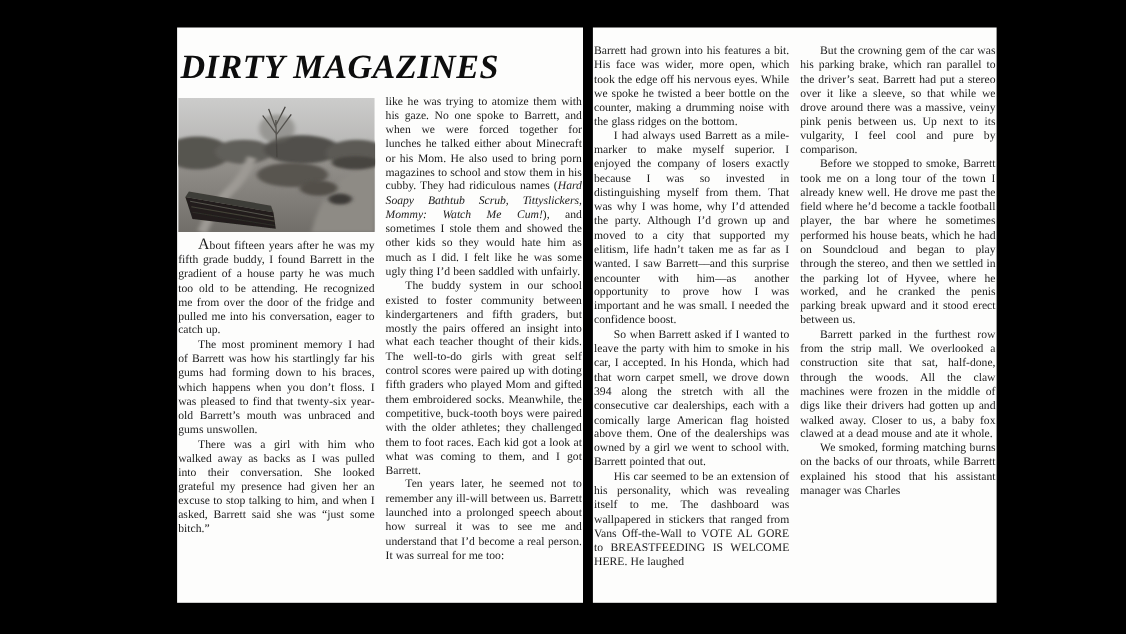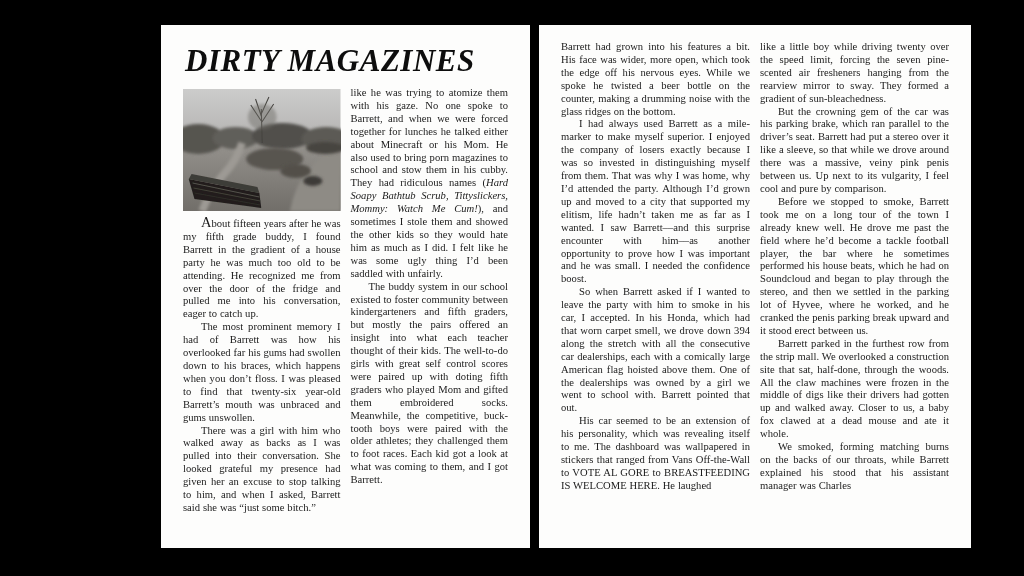--- a/index.html
+++ b/index.html
@@ -10,22 +10,22 @@
     font-family: "Liberation Serif", serif;
   }
   .spread { position: relative; width: 1024px; height: 576px; }
   .page {
     position: absolute; top: 25px; height: 523px;
     background: #fdfdfc;
     overflow: hidden;
     box-sizing: border-box;
   }
   .page-left  { left: 161px; width: 369px; }
-  .page-right { left: 539px; width: 432px; }
-  .page-inner { padding: 10px 22px; box-sizing: border-box; height: 100%; }
+  .page-right { left: 539px; width: 367px; }
+  .page-inner { padding: 10px 1px; box-sizing: border-box; height: 100%; }
   .title {
     font-size: 31px;
     font-weight: bold;
     font-style: italic;
     color: #0d0d0d;
     letter-spacing: 0.5px;
     margin: 8px 0 8px 2px;
     white-space: nowrap;
   }
   .cols { display: flex; gap: 10px; }
@@ -97,48 +97,48 @@
             <g filter="url(#soft2)">
               <polygon points="6,90 80,104 82,119 12,110" fill="#201e1b"></polygon>
               <polygon points="6,90 80,104 78,98 9,85" fill="#3e3c37"></polygon>
               <line x1="10" y1="94" x2="80" y2="108" stroke="#57544e" stroke-width="1"></line>
               <line x1="11" y1="99" x2="81" y2="112" stroke="#454239" stroke-width="1"></line>
               <line x1="12" y1="104" x2="81" y2="116" stroke="#302e2a" stroke-width="1"></line>
             </g>
           </svg>
           <div>
               <p class="para"><span class="dropcap">A</span><span>bout fifteen years after he was my fifth grade buddy, I found Barrett in the gradient of a house party he was much too old to be attending. He recognized me from over the door of the fridge and pulled me into his conversation, eager to catch up.</span></p>
-              <p class="para"><span>The most prominent memory I had of Barrett was how his overlooked far his gums had swollen down to his braces, which happens when you don’t floss. I was pleased to find that twenty-six year-old Barrett’s mouth was unbraced and gums unswollen.</span></p>
+              <p class="para"><span>The most prominent memory I had of Barrett was how his startlingly far his gums had forming down to his braces, which happens when you don’t floss. I was pleased to find that twenty-six year-old Barrett’s mouth was unbraced and gums unswollen.</span></p>
               <p class="para"><span>There was a girl with him who walked away as backs as I was pulled into their conversation. She looked grateful my presence had given her an excuse to stop talking to him, and when I asked, Barrett said she was “just some bitch.”</span></p>
             </div>
         </div>
         <div class="col">
           <div>
               <p class="para cont"><span>like he was trying to atomize them with his gaze. No one spoke to Barrett, and when we were forced together for lunches he talked either about Minecraft or his Mom. He also used to bring porn magazines to school and stow them in his cubby. They had ridiculous names (</span><span class="em">Hard Soapy Bathtub Scrub, Tittyslickers, Mommy: Watch Me Cum!</span><span>), and sometimes I stole them and showed the other kids so they would hate him as much as I did. I felt like he was some ugly thing I’d been saddled with unfairly.</span></p>
               <p class="para"><span>The buddy system in our school existed to foster community between kindergarteners and fifth graders, but mostly the pairs offered an insight into what each teacher thought of their kids. The well-to-do girls with great self control scores were paired up with doting fifth graders who played Mom and gifted them embroidered socks. Meanwhile, the competitive, buck-tooth boys were paired with the older athletes; they challenged them to foot races. Each kid got a look at what was coming to them, and I got Barrett.</span></p>
+              <p class="para"><span>Ten years later, he seemed not to remember any ill-will between us. Barrett launched into a prolonged speech about how surreal it was to see me and understand that I’d become a real person. It was surreal for me too:</span></p>
             </div>
         </div>
       </div>
     </div>
   </div>
 
   <div class="page page-right">
     <div class="page-inner" style="padding-top:16px;">
       <div class="cols">
         <div class="col">
           <div>
               <p class="para cont"><span>Barrett had grown into his features a bit. His face was wider, more open, which took the edge off his nervous eyes. While we spoke he twisted a beer bottle on the counter, making a drumming noise with the glass ridges on the bottom.</span></p>
               <p class="para"><span>I had always used Barrett as a mile-marker to make myself superior. I enjoyed the company of losers exactly because I was so invested in distinguishing myself from them. That was why I was home, why I’d attended the party. Although I’d grown up and moved to a city that supported my elitism, life hadn’t taken me as far as I wanted. I saw Barrett––and this surprise encounter with him––as another opportunity to prove how I was important and he was small. I needed the confidence boost.</span></p>
               <p class="para"><span>So when Barrett asked if I wanted to leave the party with him to smoke in his car, I accepted. In his Honda, which had that worn carpet smell, we drove down 394 along the stretch with all the consecutive car dealerships, each with a comically large American flag hoisted above them. One of the dealerships was owned by a girl we went to school with. Barrett pointed that out.</span></p>
               <p class="para"><span>His car seemed to be an extension of his personality, which was revealing itself to me. The dashboard was wallpapered in stickers that ranged from Vans Off-the-Wall to VOTE AL GORE to BREASTFEEDING IS WELCOME HERE. He laughed</span></p>
             </div>
         </div>
         <div class="col">
           <div>
-              <p class="para cont"><span>like a little boy while driving twenty over the speed limit, forcing the seven pine-scented air fresheners hanging from the rearview mirror to sway. They formed a gradient of sun-bleachedness.</span></p>
               <p class="para"><span>But the crowning gem of the car was his parking brake, which ran parallel to the driver’s seat. Barrett had put a stereo over it like a sleeve, so that while we drove around there was a massive, veiny pink penis between us. Up next to its vulgarity, I feel cool and pure by comparison.</span></p>
               <p class="para"><span>Before we stopped to smoke, Barrett took me on a long tour of the town I already knew well. He drove me past the field where he’d become a tackle football player, the bar where he sometimes performed his house beats, which he had on Soundcloud and began to play through the stereo, and then we settled in the parking lot of Hyvee, where he worked, and he cranked the penis parking break upward and it stood erect between us.</span></p>
               <p class="para"><span>Barrett parked in the furthest row from the strip mall. We overlooked a construction site that sat, half-done, through the woods. All the claw machines were frozen in the middle of digs like their drivers had gotten up and walked away. Closer to us, a baby fox clawed at a dead mouse and ate it whole.</span></p>
               <p class="para"><span>We smoked, forming matching burns on the backs of our throats, while Barrett explained his stood that his assistant manager was Charles</span></p>
             </div>
         </div>
       </div>
     </div>
   </div>
 

